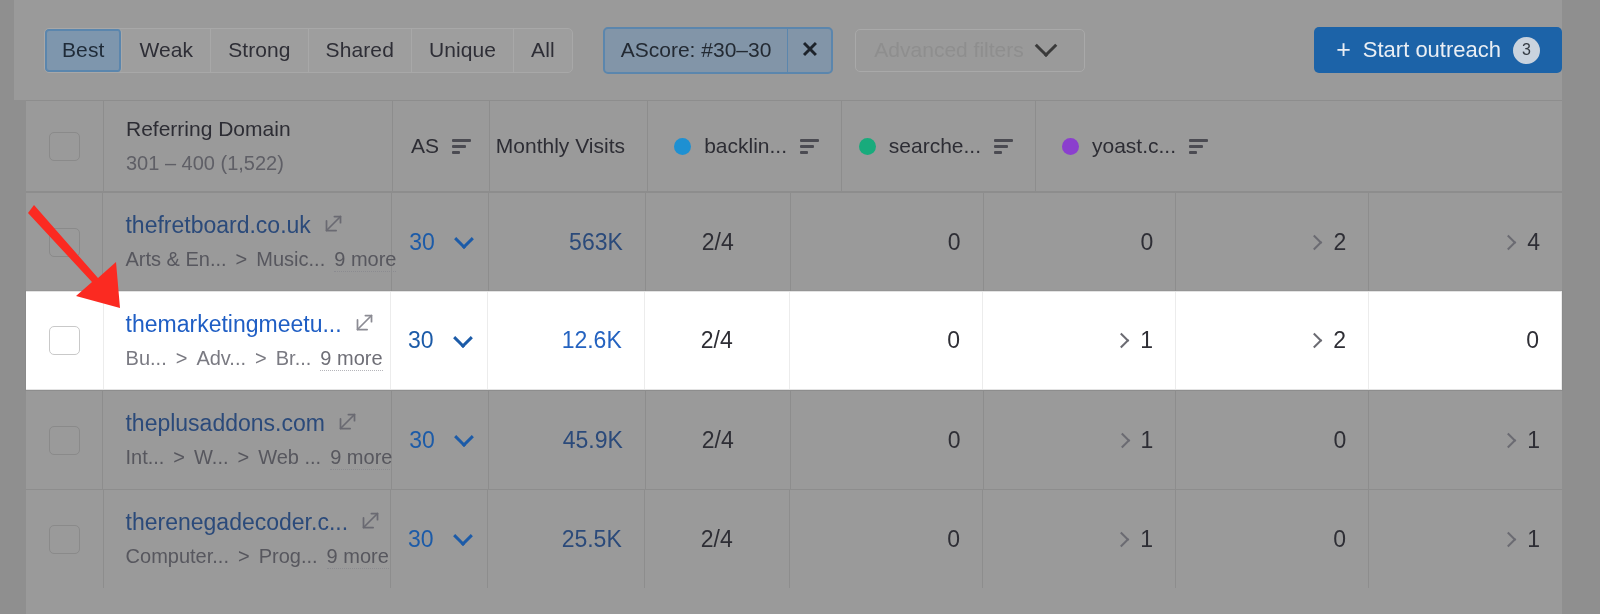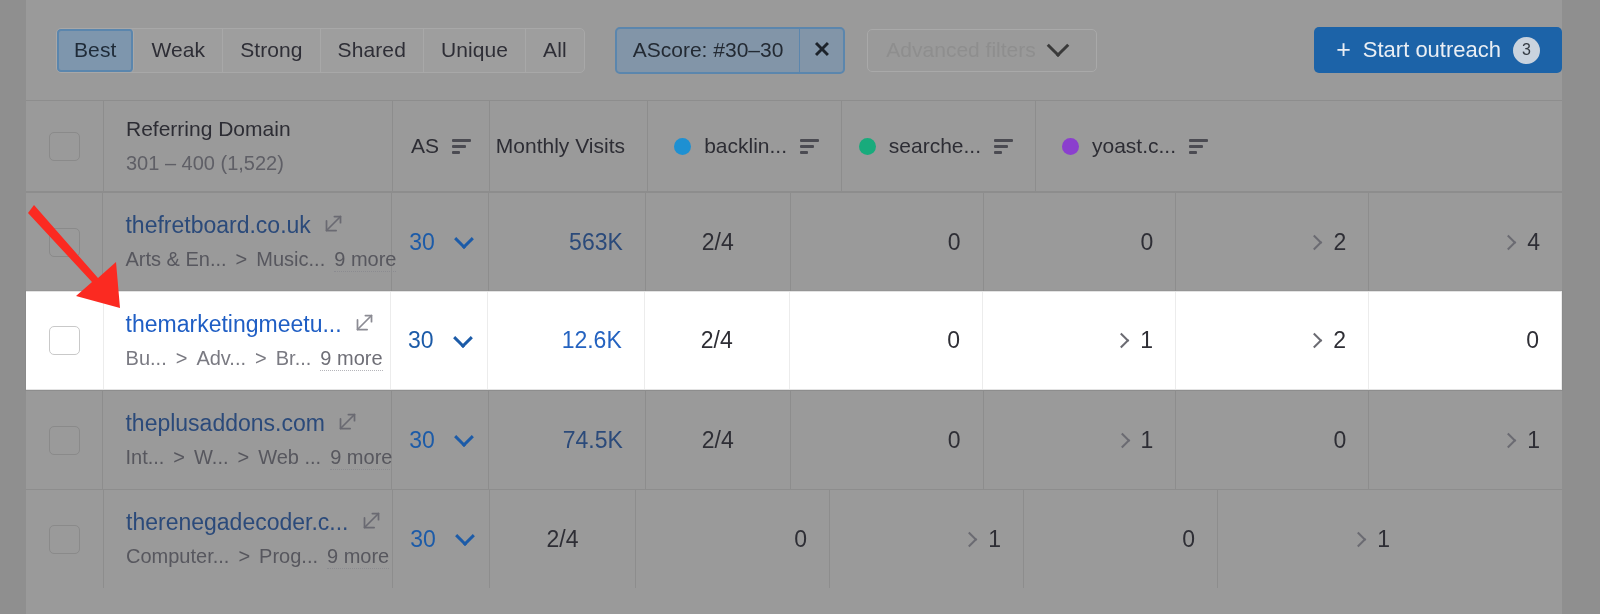--- a/index.html
+++ b/index.html
@@ -37,21 +37,21 @@
   .page-margin-right {
     position: absolute;
     right: 0; top: 0; bottom: 0;
     width: 38px;
     background: #8f8f8f;
   }
 
   
   .toolbar {
     position: absolute;
-    left: 26px;
+    left: 14px;
     right: 38px;
     top: 0;
     height: 100px;
     display: flex;
     align-items: center;
     padding: 0 0 0 30px;
     box-sizing: border-box;
     background: #9a9a9a;
   }
 
@@ -581,21 +581,21 @@
               <span class="more-link">9 more</span>
             </div>
           </div>
           <div class="cell c-as">
             <div class="as-val">
               <span>30</span>
               <span class="as-chev"></span>
             </div>
           </div>
           <div class="cell c-visits">
-            <span class="visits-val">74.5K</span>
+            <span class="visits-val">45.9K</span>
           </div>
           <div class="cell c-matches">
             <span class="matches-val">2/4</span>
           </div>
           <div class="cell c-comp">
             <div class="num-val">
               <span>0</span>
             </div>
           </div>
           <div class="cell c-comp">
@@ -635,20 +635,23 @@
               <span>Prog...</span>
               <span class="more-link">9 more</span>
             </div>
           </div>
           <div class="cell c-as">
             <div class="as-val">
               <span>30</span>
               <span class="as-chev"></span>
             </div>
           </div>
+          <div class="cell c-visits">
+            <span class="visits-val">25.5K</span>
+          </div>
           <div class="cell c-matches">
             <span class="matches-val">2/4</span>
           </div>
           <div class="cell c-comp">
             <div class="num-val">
               <span>0</span>
             </div>
           </div>
           <div class="cell c-comp">
             <div class="num-val">

